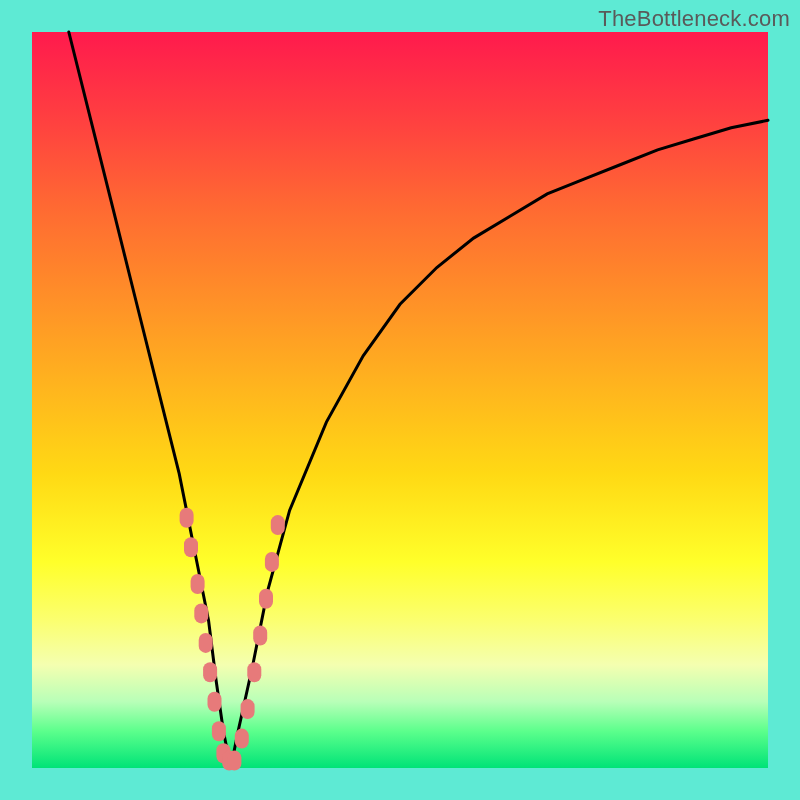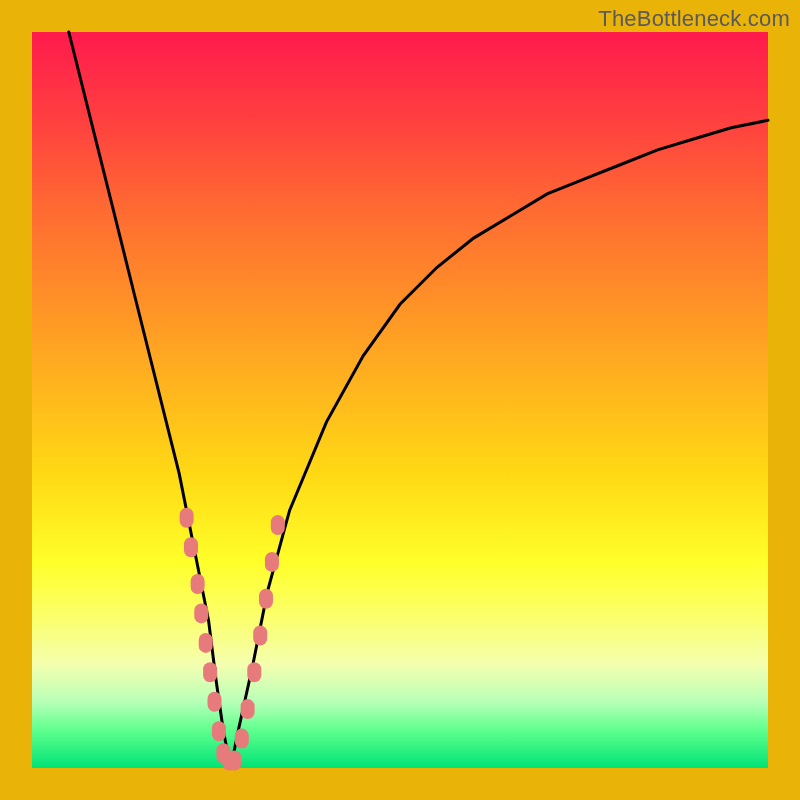--- a/index.html
+++ b/index.html
@@ -10,21 +10,21 @@
     overflow: hidden;
     background: #000;
     font-family: Arial, Helvetica, sans-serif;
   }
   .frame {
     position: absolute;
     left: 0;
     top: 0;
     width: 800px;
     height: 800px;
-    background: #eab308;
+    background: #5eead4;
   }
   .plot-area {
     position: absolute;
     left: 32px;
     top: 32px;
     width: 736px;
     height: 736px;
     background: linear-gradient(to bottom,
       #ff1a4d 0%,
       #ff4040 12%,

